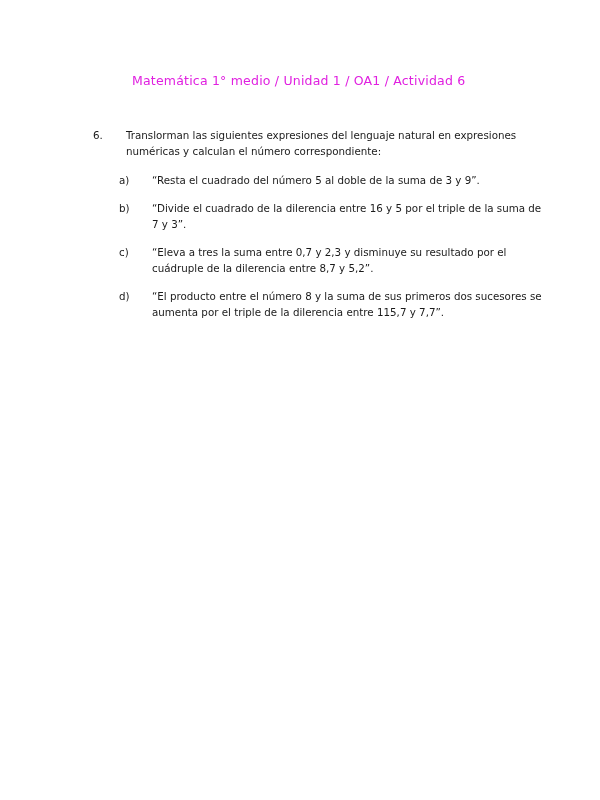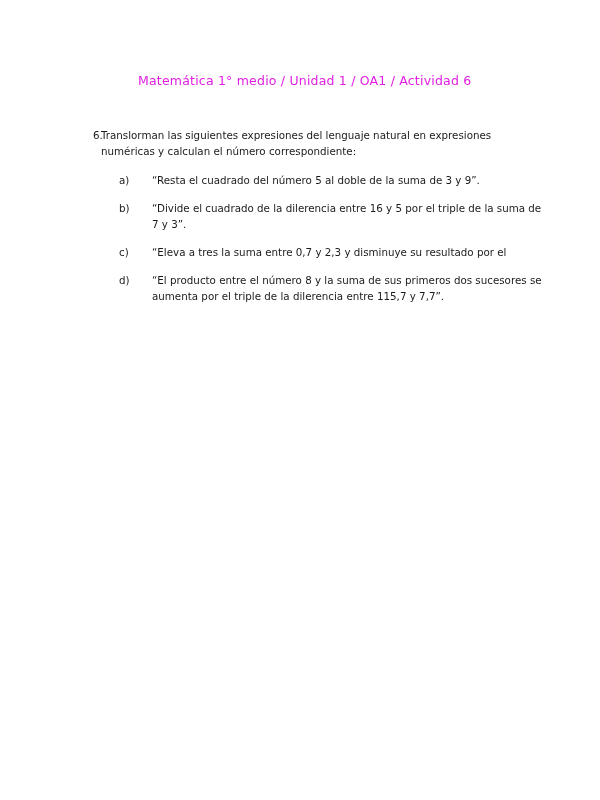--- a/index.html
+++ b/index.html
@@ -10,42 +10,42 @@
     body {
       width: 600px;
       height: 800px;
       position: relative;
       overflow: hidden;
       font-family: "DejaVu Sans", "Liberation Sans", sans-serif;
       color: #1a1a1a;
     }
     .header {
       position: absolute;
-      left: 138px;
+      left: 132px;
       top: 73px;
       font-size: 12.5px;
       color: #e020e0;
       letter-spacing: 0.2px;
       white-space: nowrap;
     }
     .question {
       position: absolute;
       left: 93px;
       top: 127px;
       width: 440px;
       font-size: 10.3px;
       line-height: 16px;
     }
     .q-num {
       position: absolute;
       left: 0;
       top: 0;
     }
     .q-text {
-      margin-left: 8px;
+      margin-left: 33px;
       white-space: nowrap;
     }
     .items {
       position: absolute;
       left: 119px;
       top: 172px;
       width: 420px;
       font-size: 10.3px;
       line-height: 16px;
     }
@@ -87,20 +87,21 @@
     <span class="item-letter">b)</span>
     <div class="item-text">
       <span class="line">“Divide el cuadrado de la dilerencia entre 16 y 5 por el triple de la suma de</span>
       <span class="line">7 y 3”.</span>
     </div>
   </div>
   <div class="item">
     <span class="item-letter">c)</span>
     <div class="item-text">
       <span class="line">“Eleva a tres  la suma entre 0,7 y 2,3 y disminuye su resultado por el</span>
+      <span class="line">cuádruple de la dilerencia entre 8,7 y 5,2”.</span>
     </div>
   </div>
   <div class="item">
     <span class="item-letter">d)</span>
     <div class="item-text">
       <span class="line">“El producto entre el número 8 y la suma de sus primeros dos sucesores se</span>
       <span class="line">aumenta por el triple de la dilerencia entre 115,7 y 7,7”.</span>
     </div>
   </div>
 </div>

